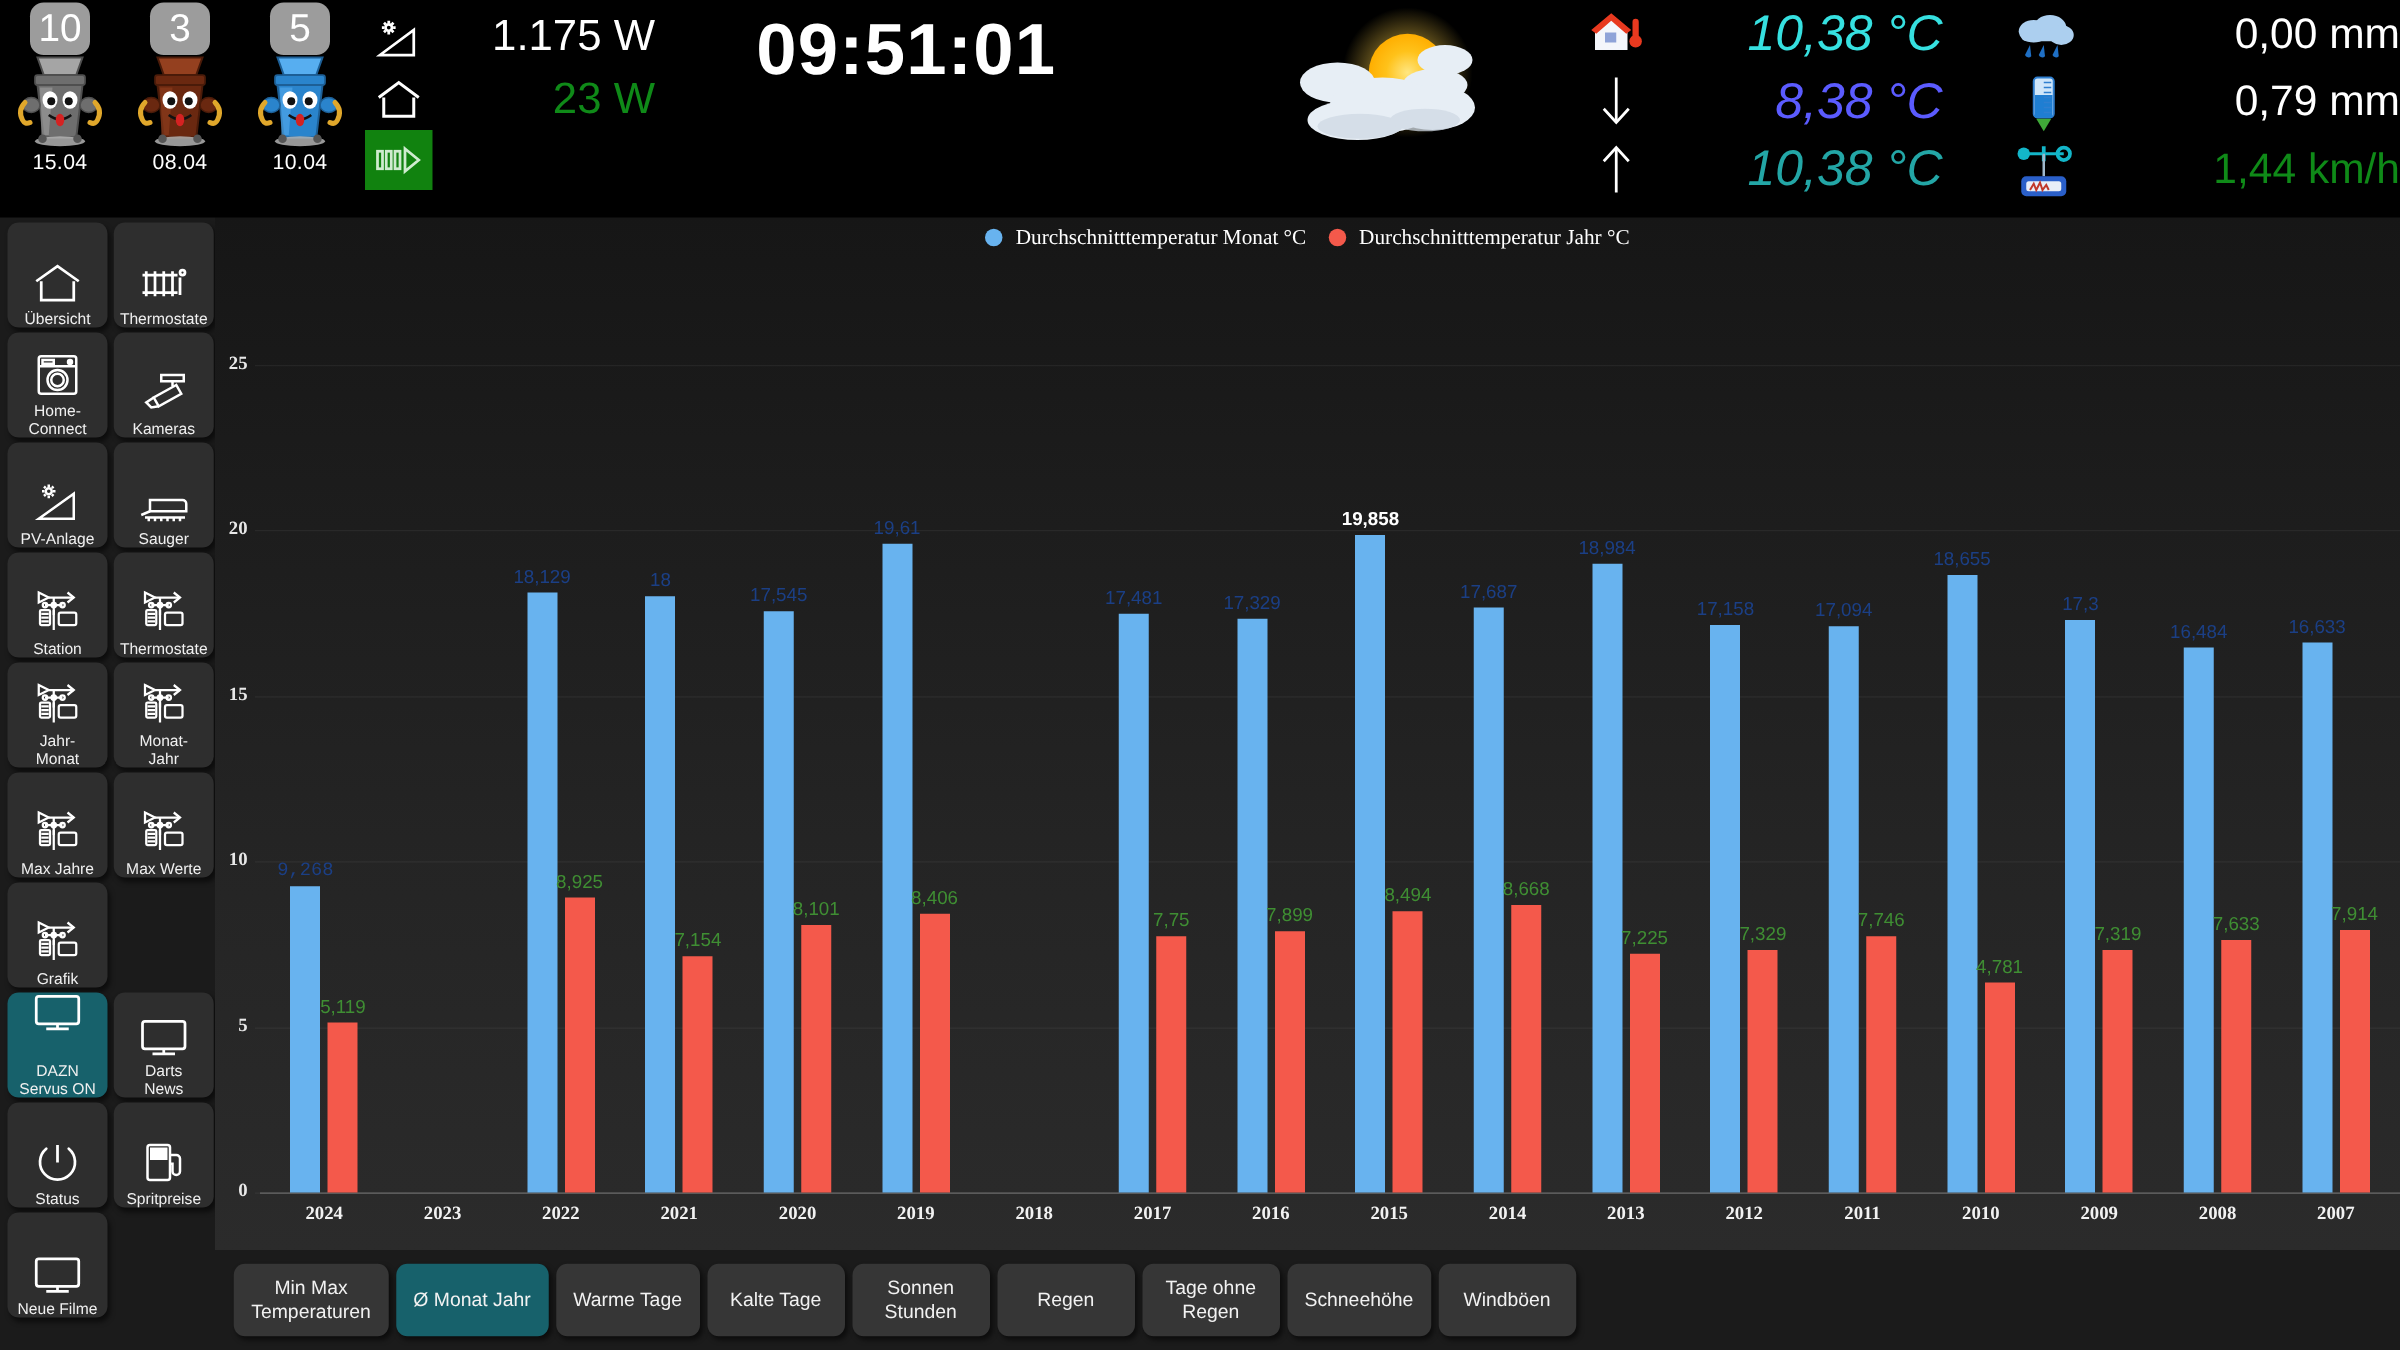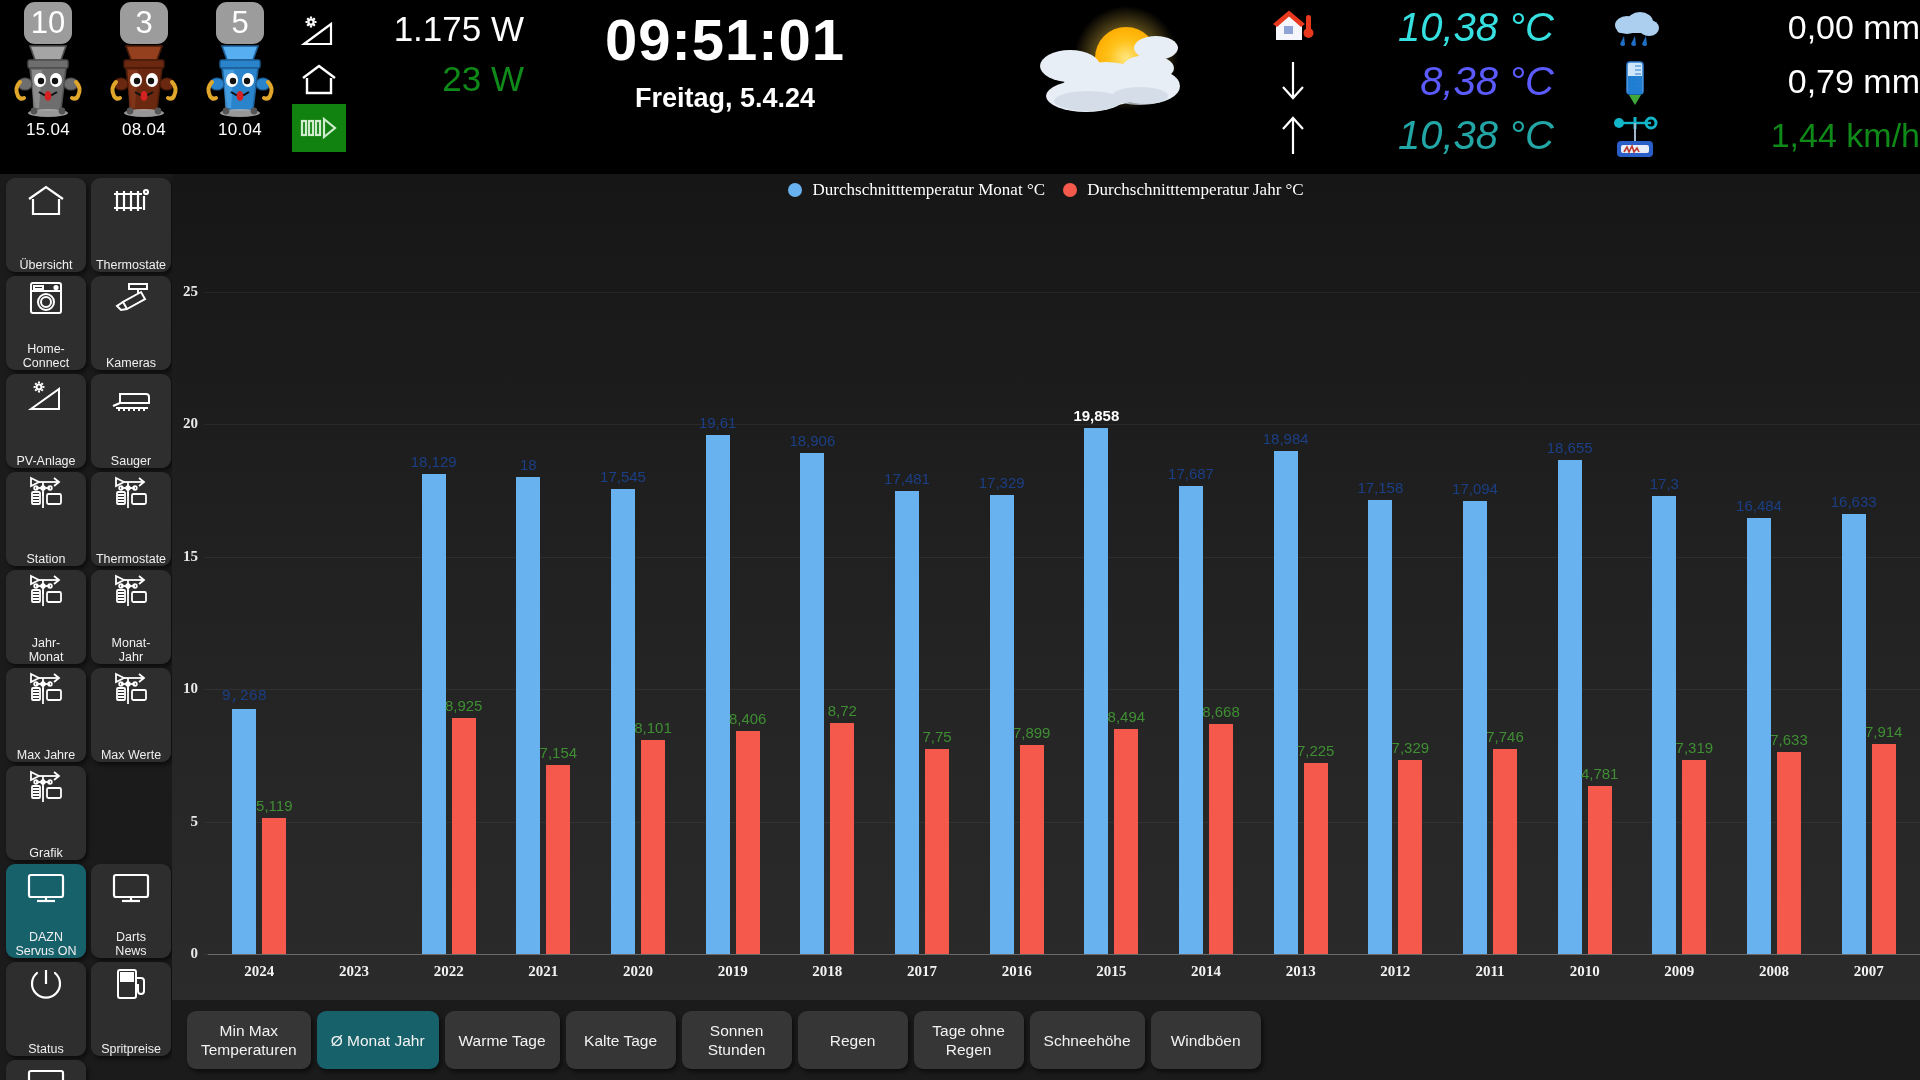--- a/index.html
+++ b/index.html
@@ -38,22 +38,22 @@
   .rain { position:absolute; left:1600px; top:0; width:320px; height:172px; }
   .rain .ricons { position:absolute; left:0; top:2px; width:70px; }
   .rrow-ico { height:54px; display:flex; align-items:center; justify-content:center; }
   .rain .vals { position:absolute; left:70px; top:0; width:250px; text-align:right; }
   .rain .vals div { font-size:34px; line-height:54px; white-space:nowrap; }
 
   
   #sidebar { position:absolute; left:0; top:174px; width:172px; height:906px;
              background:#1b1b1b; padding:4px 0 0 6px; }
   .tilegrid { display:flex; flex-wrap:wrap; gap:4px 5px; width:166px; }
-  .tile { width:80px; height:94px; background:#2e2e2e; border-radius:9px;
-          display:flex; flex-direction:column; align-items:center; justify-content:space-between;
+  .tile { width:80px; height:84px; background:#2e2e2e; border-radius:9px;
+          display:flex; flex-direction:column; align-items:center; justify-content:flex-end;
           box-shadow:2px 3px 4px rgba(0,0,0,.55); }
   .tile.active { background:#17616b;gap:20px; }
   .tile .ic { height:40px; display:flex; align-items:flex-end; justify-content:center; }
   .tile .lb { font-size:12.5px; line-height:14px; text-align:center; color:#f0f0f0;
               margin-top:4px; padding:0 2px; }
   .tile.spacer { background:transparent; box-shadow:none; }
 
   
   #chart { position:absolute; left:172px; top:174px; width:1748px; height:826px;
            background:linear-gradient(180deg,#161616 0%,#242424 60%,#2b2b2b 100%); }
@@ -198,21 +198,20 @@
       </div>
     </div>
     <div class="pwr-vals" id="pwrvals">
         <div style="color:#ffffff">1.175 W</div>
         <div style="color:#0f8a18">23 W</div>
       </div>
   </div>
 
   <div class="clockbox">
     <div class="clock">09:51:01</div>
-    <div class="cdate">Freitag, 5.4.24</div>
   </div>
 
   <div class="wicon">
     <svg width="186" height="140" viewBox="0 0 186 140">
       <defs>
         <radialGradient id="sg" cx="50%" cy="50%" r="50%">
           <stop offset="0%" stop-color="#ffe680"></stop>
             <stop offset="55%" stop-color="#ffc21a"></stop>
           <stop offset="100%" stop-color="#ffae00"></stop>
         </radialGradient>
@@ -663,26 +662,20 @@
     <div class="blbl" style="left:-3px;bottom:218.51448000000002px;color:#3f8e33;">8,101</div>
   </div>
       <div class="xlbl" style="left:421px">2020</div>
       <div class="grp" style="left:533.6666666666667px;width:54px;height:662px">
     <div class="bar blue" style="left:0;width:24px;height:519.2728px;background:#68b3ef"></div>
     <div class="blbl" style="left:-33px;bottom:523.2728px;color:#1b3f85;">19,61</div>
     <div class="bar red" style="left:30px;width:24px;height:222.59088000000003px;background:#f4594b"></div>
     <div class="blbl" style="left:-3px;bottom:226.59088000000003px;color:#3f8e33;">8,406</div>
   </div>
       <div class="xlbl" style="left:515.6666666666667px">2019</div>
-      <div class="grp" style="left:628.3333333333334px;width:54px;height:662px">
-    <div class="bar blue" style="left:0;width:24px;height:500.63087999999993px;background:#68b3ef"></div>
-    <div class="blbl" style="left:-33px;bottom:504.63087999999993px;color:#1b3f85;">18,906</div>
-    <div class="bar red" style="left:30px;width:24px;height:230.9056px;background:#f4594b"></div>
-    <div class="blbl" style="left:-3px;bottom:234.9056px;color:#3f8e33;">8,72</div>
-  </div>
       <div class="xlbl" style="left:610.3333333333334px">2018</div>
       <div class="grp" style="left:723.0000000000001px;width:54px;height:662px">
     <div class="bar blue" style="left:0;width:24px;height:462.89688000000007px;background:#68b3ef"></div>
     <div class="blbl" style="left:-33px;bottom:466.89688000000007px;color:#1b3f85;">17,481</div>
     <div class="bar red" style="left:30px;width:24px;height:205.22px;background:#f4594b"></div>
     <div class="blbl" style="left:-3px;bottom:209.22px;color:#3f8e33;">7,75</div>
   </div>
       <div class="xlbl" style="left:705.0000000000001px">2017</div>
       <div class="grp" style="left:817.6666666666667px;width:54px;height:662px">
     <div class="bar blue" style="left:0;width:24px;height:458.87192px;background:#68b3ef"></div>

